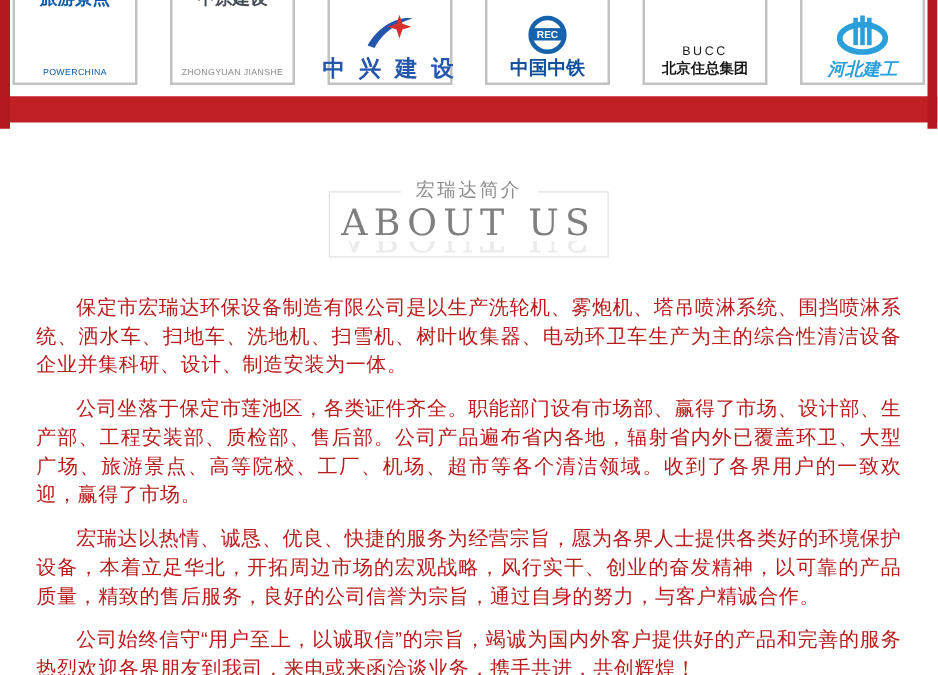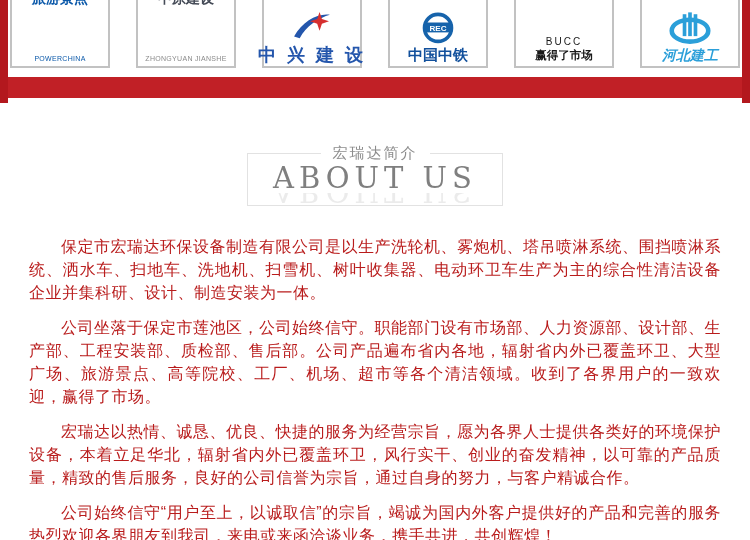--- a/index.html
+++ b/index.html
@@ -25,21 +25,21 @@
   }
   .logo-icon { height:38px; display:flex; align-items:center; justify-content:center; margin-bottom:1px; }
   .logo-cn { font-size:14px; font-weight:bold; line-height:16px; white-space:nowrap; }
   .logo-en { font-size:7px; font-weight:normal; line-height:9px; white-space:nowrap; letter-spacing:0.3px;margin-top:48px; }
   .logo-box.b3 .logo-cn { letter-spacing:3px; font-size:18px; }
   .logo-box.b4 .logo-cn { font-size:15px; }
   .logo-box.b5 .logo-en { font-size:10px; letter-spacing:2px; line-height:11px; }
   .logo-box.b5 .logo-cn { font-size:11.5px; }
 
   
-  .about-title { width:256px; margin:50px auto 0; position:relative; }
+  .about-title { width:224px; margin:50px auto 0; position:relative; }
   .title-box { border:1px solid #e2e2e2; height:53px; text-align:center; position:relative; background:#fff; }
   .title-cn-row { position:absolute; top:-11px; left:-6px; right:-6px; text-align:center;
                   font-size:15px; letter-spacing:2px; color:#8c8c8c; line-height:20px; }
   .title-cn-row span { background:#ffffff; padding:0 12px; }
   .title-en, .title-en-reflection {
     font-family:"DejaVu Serif", serif; font-size:29px; color:#7f7f7f;
     letter-spacing:5px; line-height:30px; white-space:nowrap;
   }
   .title-en { padding-top:9px; }
   .title-en-reflection { transform:scaleY(-1); opacity:0.15; height:13px; overflow:hidden; }
@@ -105,21 +105,21 @@
 
       <div class="logo-box b5">
         <span class="logo-icon">
           <svg width="32" height="36" viewBox="0 0 34 40">
             <path d="M3 2 L31 2 L31 20 L17 37 L3 20 Z" fill="#22357f"></path>
             <path d="M8 9 L20 7 L20 11 L8 13 Z" fill="#ffffff"></path>
             <path d="M14 17 L26 15 L26 19 L14 21 Z" fill="#ffffff"></path>
           </svg>
         </span>
         <span class="logo-en" style="color: rgb(26, 26, 26);">BUCC</span>
-        <span class="logo-cn" style="color: rgb(26, 26, 26);">赢得了市场</span>
+        <span class="logo-cn" style="color: rgb(26, 26, 26);">北京住总集团</span>
       </div>
 
       <div class="logo-box b6">
         <span class="logo-icon">
           <svg width="42" height="34" viewBox="0 0 46 36">
             <ellipse cx="23" cy="22" rx="20" ry="12" fill="none" stroke-width="5" stroke="#2b9fd9"></ellipse>
             <rect x="15" y="4" width="4" height="24" fill="#2b9fd9"></rect>
             <rect x="21" y="2" width="4" height="26" fill="#2b9fd9"></rect>
             <rect x="27" y="4" width="4" height="24" fill="#2b9fd9"></rect>
           </svg>
@@ -140,16 +140,16 @@
     <div class="title-cn-row">
       <span>宏瑞达简介</span>
     </div>
     <div class="title-en">ABOUT US</div>
     <div class="title-en-reflection">ABOUT US</div>
   </div>
 </div>
 
 <div class="about-body">
   <p>保定市宏瑞达环保设备制造有限公司是以生产洗轮机、雾炮机、塔吊喷淋系统、围挡喷淋系统、洒水车、扫地车、洗地机、扫雪机、树叶收集器、电动环卫车生产为主的综合性清洁设备企业并集科研、设计、制造安装为一体。</p>
-  <p>公司坐落于保定市莲池区，公司始终信守。职能部门设有市场部、人力资源部、设计部、生产部、工程安装部、质检部、售后部。公司产品遍布省内各地，辐射省内外已覆盖环卫、大型广场、旅游景点、高等院校、工厂、机场、超市等各个清洁领域。收到了各界用户的一致欢迎，赢得了市场。</p>
-  <p>宏瑞达以热情、诚恳、优良、快捷的服务为经营宗旨，愿为各界人士提供各类好的环境保护设备，本着立足华北，辐射省内外已覆盖环卫，风行实干、创业的奋发精神，以可靠的产品质量，精致的售后服务，良好的公司信誉为宗旨，通过自身的努力，与客户精诚合作。</p>
+  <p>公司坐落于保定市莲池区，各类证件齐全。职能部门设有市场部、赢得了市场、设计部、生产部、工程安装部、质检部、售后部。公司产品遍布省内各地，辐射省内外已覆盖环卫、大型广场、旅游景点、高等院校、工厂、机场、超市等各个清洁领域。收到了各界用户的一致欢迎，赢得了市场。</p>
+  <p>宏瑞达以热情、诚恳、优良、快捷的服务为经营宗旨，愿为各界人士提供各类好的环境保护设备，本着立足华北，开拓周边市场的宏观战略，风行实干、创业的奋发精神，以可靠的产品质量，精致的售后服务，良好的公司信誉为宗旨，通过自身的努力，与客户精诚合作。</p>
   <p>公司始终信守“用户至上，以诚取信”的宗旨，竭诚为国内外客户提供好的产品和完善的服务热烈欢迎各界朋友到我司，来电或来函洽谈业务，携手共进，共创辉煌！</p>
 </div>
 
 </body></html>

